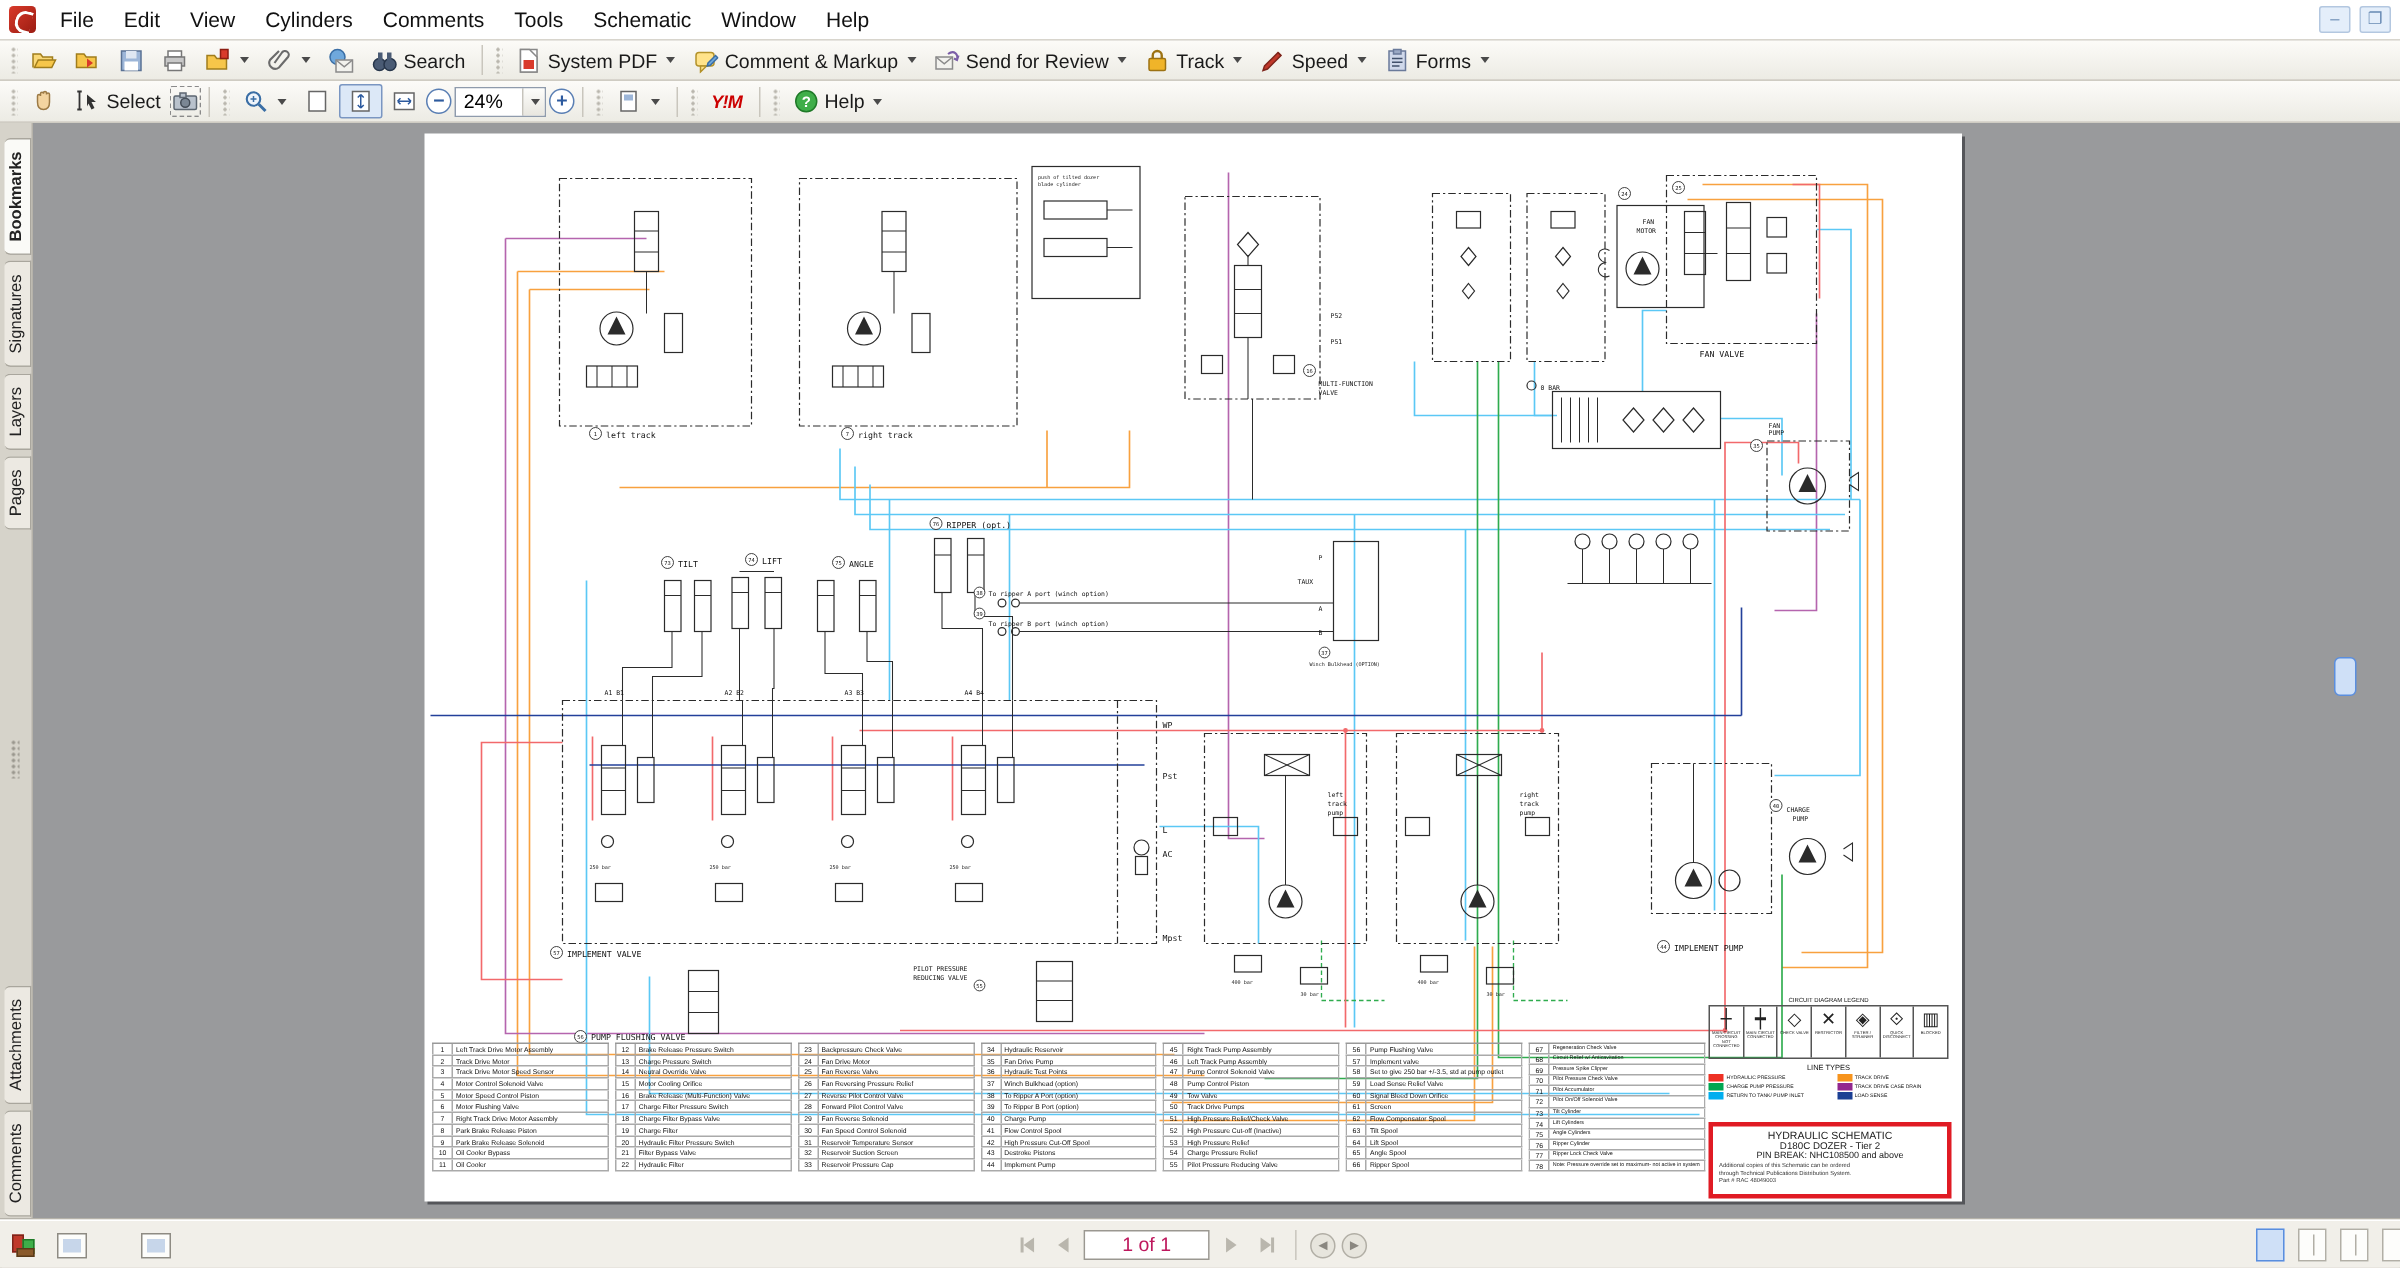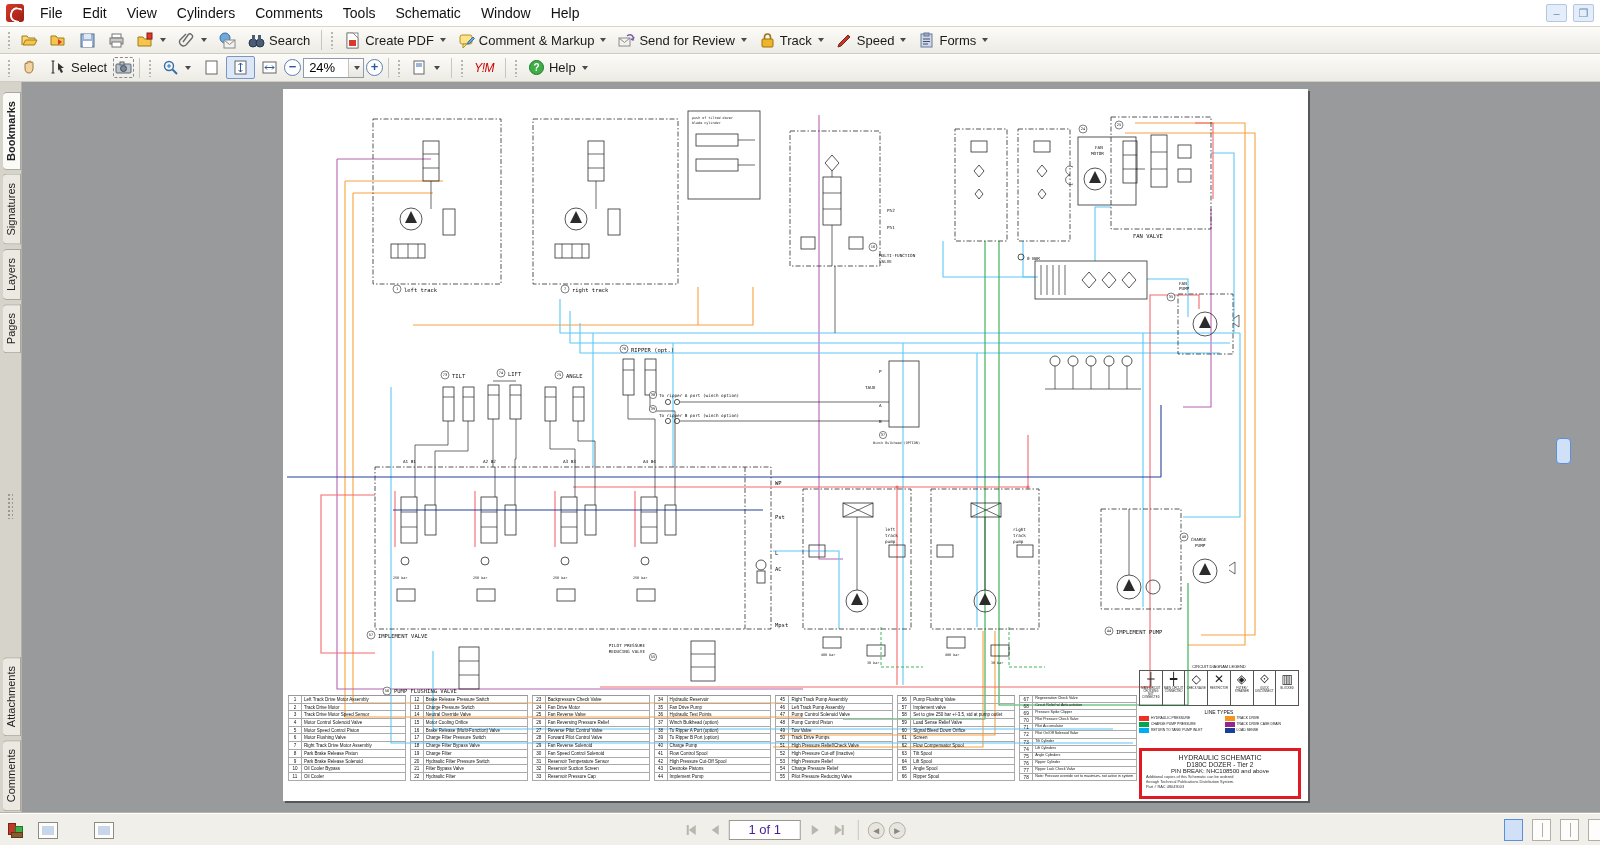--- a/index.html
+++ b/index.html
@@ -35,21 +35,21 @@
   .zoombox { display:flex; align-items:center; border:1px solid #8f9bac; background:#fff;
     height:20px; margin:4px 2px; }
   .zoombox input { border:none; outline:none; width:44px; height:18px; font-size:13px;
     padding-left:5px; font-family:"Liberation Sans",sans-serif; }
   .zoomdrop { width:15px; height:18px; border-left:1px solid #c6c3bb; display:flex;
     align-items:center; justify-content:center; background:linear-gradient(#fdfdfb,#e8e6df); }
   .roundbtn { width:17px; height:17px; border-radius:50%; border:1.5px solid #5a7fb4; background:#fff;
     color:#2d5a9e; font-size:13px; font-weight:bold; line-height:13px; text-align:center; }
   .pressed { border:1px solid #7a96c2; background:#dce8f7; border-radius:2px; }
   .dashedbox { border:1px dashed #8a8a8a; padding:1px; }
-  .ym { color:#cc0000; font-weight:normal; font-style:italic; font-size:12px; letter-spacing:-0.5px; }
+  .ym { color:#cc0000; font-weight:bold; font-style:italic; font-size:12px; letter-spacing:-0.5px; }
 
   
   .workspace { display:flex; height:731px; }
   .tabstrip { width:22px; background:#d6d3ca; border-right:1px solid #b5b2a9;
     display:flex; flex-direction:column; align-items:stretch; padding-top:8px; }
   .vtab { writing-mode:vertical-rl; transform:rotate(180deg); font-size:11px; color:#222;
     background:#ece9e2; border:1px solid #a9a69d; border-right:none; border-radius:0 4px 4px 0;
     padding:8px 2px; margin:2px 0 2px 3px; text-align:center; }
   .vtab.active { background:#fafaf7; font-weight:bold; }
   .tab-spacer { flex:1; position:relative; }
@@ -99,22 +99,22 @@
   .statusbar { height:33px; background:#f1efe9; border-top:1px solid #ffffff;
     box-shadow:0 -1px 0 #b5b2a9; display:flex; align-items:center; position:relative; }
   .sb-paint { width:22px; height:22px; margin-left:6px; position:relative; }
   .sb-paint i { position:absolute; display:block; }
   .sb-nav { position:absolute; left:50%; transform:translateX(-53%); display:flex; align-items:center; gap:4px; }
   .navbtn { width:20px; height:18px; display:flex; align-items:center; justify-content:center; }
   .tri { width:0; height:0; border-top:5px solid transparent; border-bottom:5px solid transparent; }
   .tri-r { border-left:7px solid #b9b6ad; }
   .tri-l { border-right:7px solid #b9b6ad; }
   .bar-v { width:2px; height:10px; background:#b9b6ad; }
-  .pagefield { background:#fff; border:1px solid #9b9891; width:72px; height:20px;
-    font-size:13px; text-align:center; line-height:18px; color:#4c1d95; }
+  .pagefield { background:#fff; border:1px solid #9b9891; width:84px; height:20px;
+    font-size:13px; text-align:center; line-height:18px; color:#be185d; }
   .circbtn { width:17px; height:17px; border-radius:50%; background:#e7e5dd; border:1px solid #b2afa6;
     color:#8a8780; font-size:10px; line-height:15px; text-align:center; }
   .sb-right { position:absolute; right:0; display:flex; gap:9px; align-items:center; padding-right:2px; }
   .layic { width:19px; height:22px; border:1px solid #b2afa6; background:#fdfdfb; position:relative; }
   .layic.sel { background:#cfe0f7; border-color:#5a8ede; }
   .layic.dbl::after { content:""; position:absolute; inset:3px; border-left:1px solid #b2afa6;
     left:9px; width:0; }
   .sb-mini { width:20px; height:17px; border:1px solid #8e8b83; background:#fdfdfb; margin-left:10px; position:relative; }
   .sb-mini::after { content:""; position:absolute; inset:3px; background:#c7d6ea; }
 
@@ -231,21 +231,21 @@
   <div class="vsep"></div>
   <div class="grip"></div>
   <div class="tbtn">
     <span class="ic">
       <svg width="17" height="17">
           <rect x="3" y="1" width="11" height="15" fill="#fff" stroke="#888"></rect>
           <path d="M3 1 h6 l5 5 v10 h-11 z" fill="#fff" stroke="#888"></path>
           <rect x="5" y="8" width="7" height="6" fill="#d93a2b"></rect>
         </svg>
     </span>
-    <span>Create PDF</span>
+    <span>System PDF</span>
     <span class="caret"></span>
   </div>
   <div class="tbtn">
     <span class="ic">
       <svg width="17" height="17">
           <rect x="2" y="3" width="12" height="9" rx="2" fill="#ffe38a" stroke="#b3922a"></rect>
           <path d="M5 12 l0 4 4 -4 z" fill="#ffe38a" stroke="#b3922a"></path>
           <path d="M10 10 l5 -5 1.5 1.5 -5 5 -2 .5 z" fill="#6fa8dc" stroke="#3a6ea5"></path>
         </svg>
     </span>

